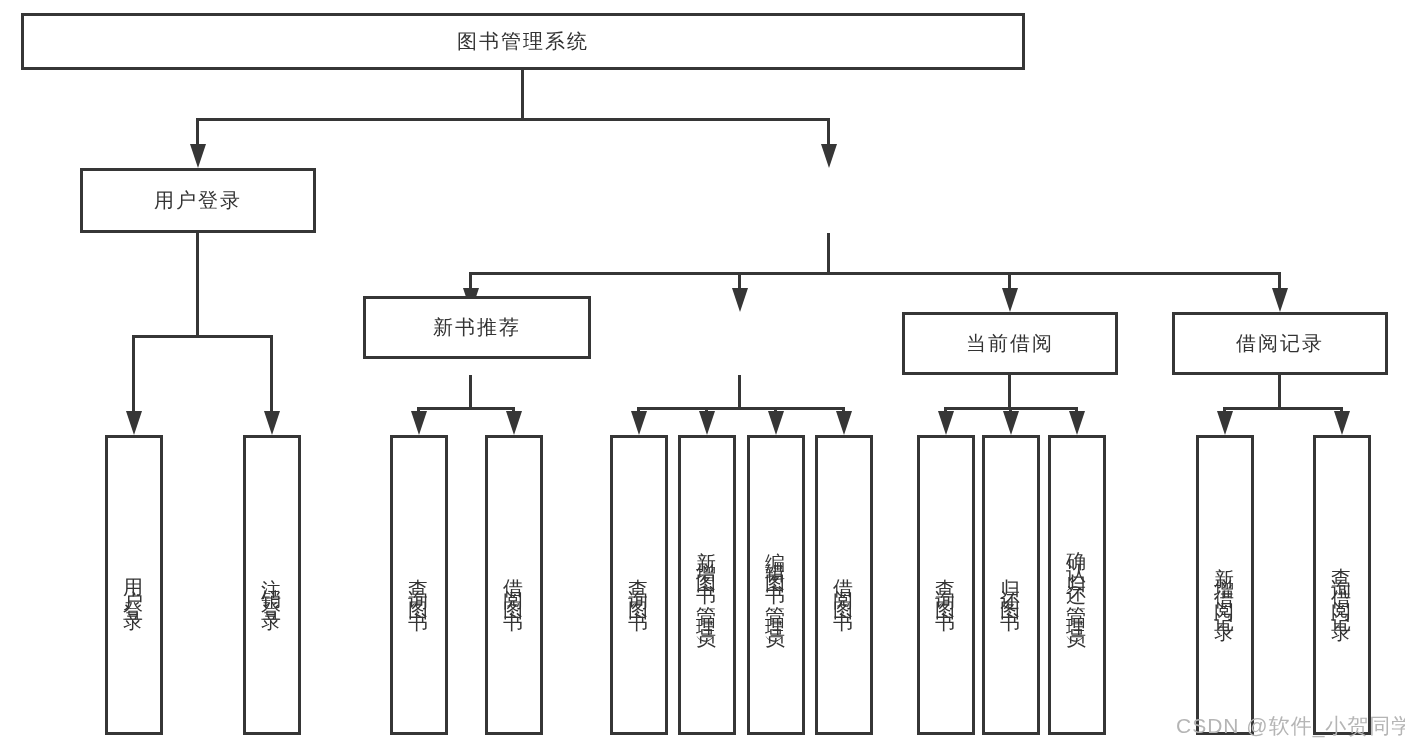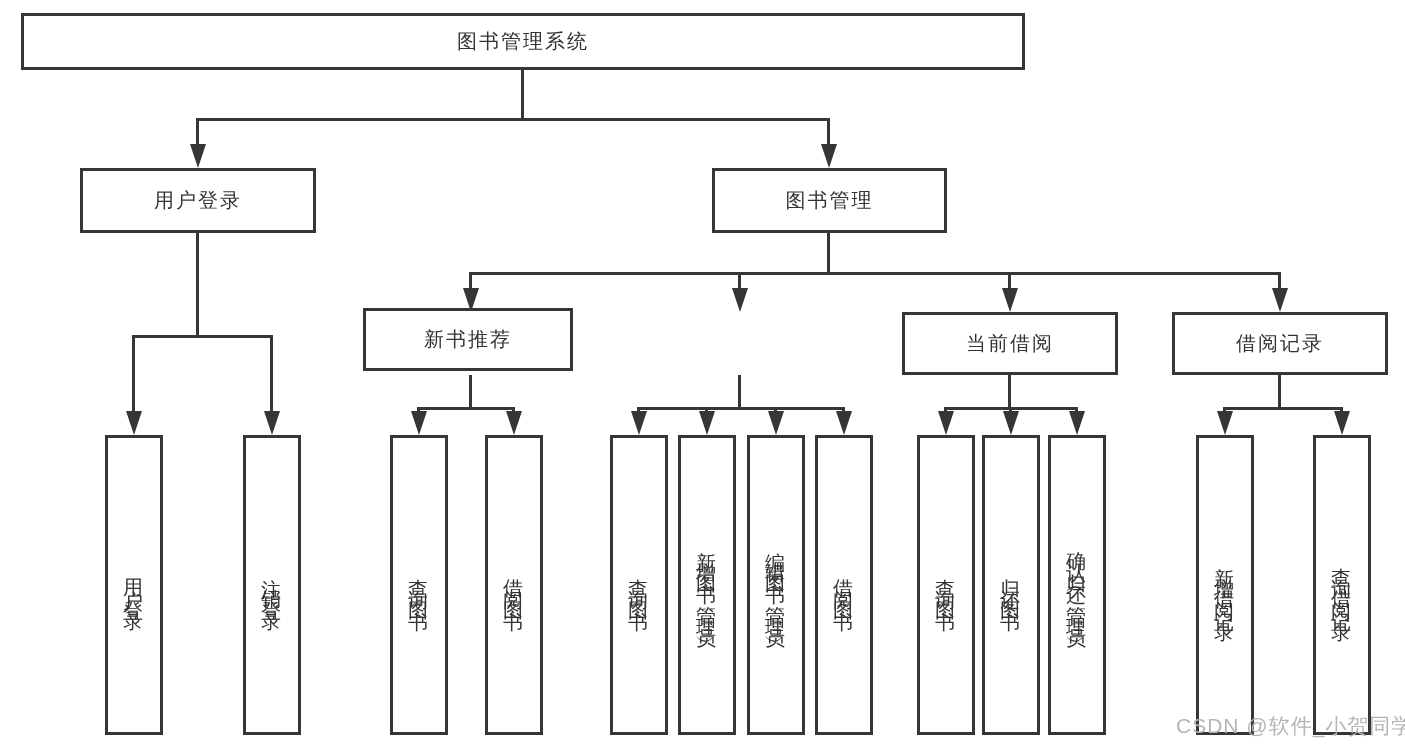--- a/index.html
+++ b/index.html
@@ -58,25 +58,22 @@
 <div class="canvas">
 
   <div class="node" style="left:21px; top:13px; width:1004px; height:57px;">
     <span>图书管理系统</span>
   </div>
 
   <div class="node" style="left:80px; top:168px; width:236px; height:65px;">
     <span>用户登录</span>
   </div>
 
-  <div class="node" style="left:712px; top:168px; width:235px; height:65px;">
-    <span>图书管理</span>
-  </div>
 
-  <div class="node" style="left:363px; top:308px; width:210px; height:63px;">
+  <div class="node" style="left:363px; top:296px; width:228px; height:63px;">
     <span>新书推荐</span>
   </div>
 
 
   <div class="node" style="left:902px; top:312px; width:216px; height:63px;">
     <span>当前借阅</span>
   </div>
 
   <div class="node" style="left:1172px; top:312px; width:216px; height:63px;text-align:right;">
     <span>借阅记录</span>

